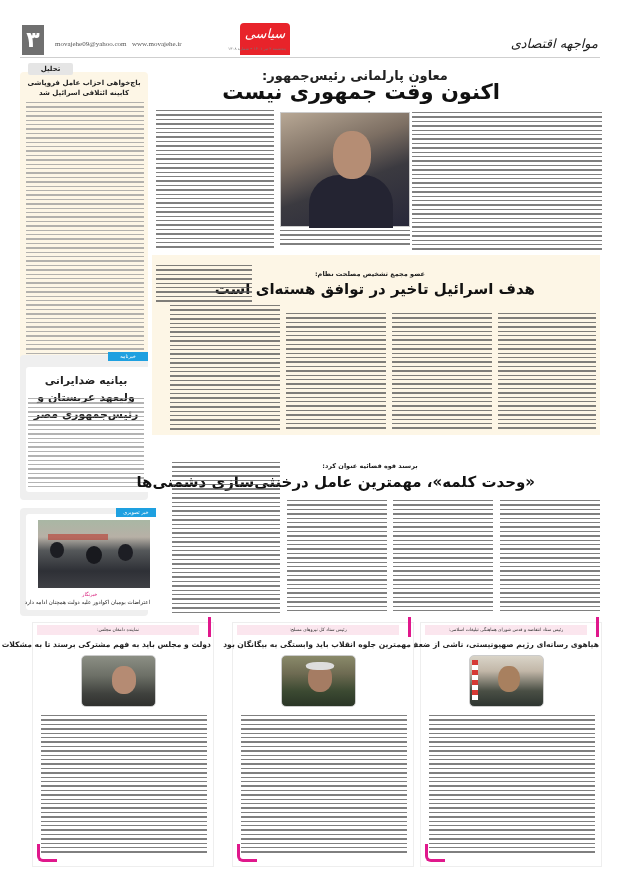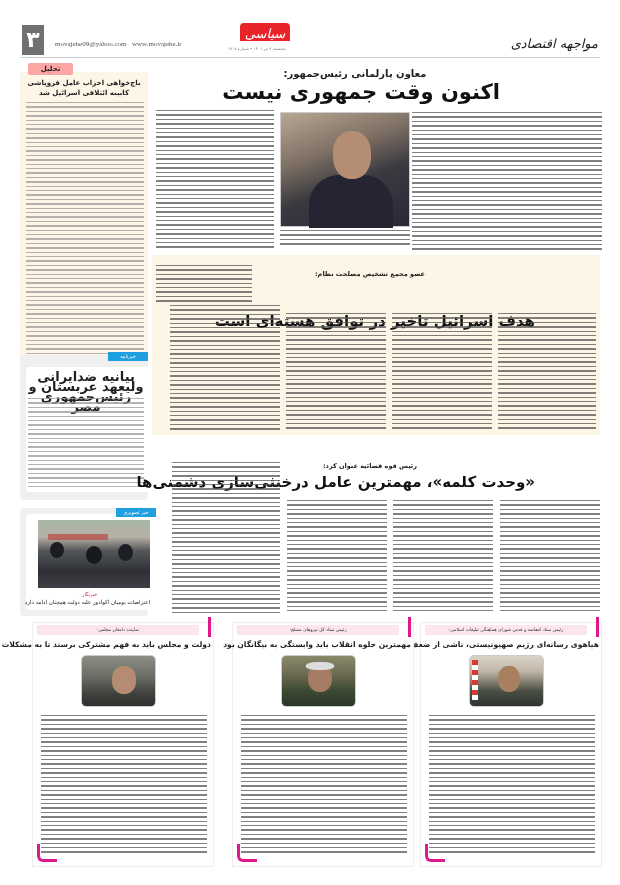--- a/index.html
+++ b/index.html
@@ -5,48 +5,48 @@
   * { box-sizing: border-box; margin: 0; padding: 0; }
   html, body { width: 620px; height: 885px; background: #ffffff; overflow: hidden; }
   body { font-family: "DejaVu Sans", sans-serif; color: #222; position: relative; direction: rtl; }
   .abs { position: absolute; }
 
   
   .masthead-rule { position: absolute; left: 20px; right: 20px; top: 57px; height: 1px; background: #cfcfcf; }
   .page-num { position: absolute; left: 22px; top: 25px; width: 22px; height: 30px; background: #707070; color: #fff; font-size: 22px; font-weight: bold; text-align: center; line-height: 30px; direction: ltr; }
   .email { position: absolute; left: 55px; top: 40px; font-size: 7px; color: #555; direction: ltr; font-family: "Liberation Serif", serif; }
   .website { position: absolute; left: 132px; top: 40px; font-size: 7px; color: #555; direction: ltr; font-family: "Liberation Serif", serif; }
-  .section-tab { position: absolute; left: 240px; top: 23px; width: 50px; height: 18px; background: #e8232a; border-radius: 4px 4px 0 0; color: #fff; font-family: "DejaVu Serif", serif; font-style: italic; font-size: 13px; text-align: center; line-height: 22px; }
+  .section-tab { position: absolute; left: 240px; top: 23px; width: 50px; height: 32px; background: #e8232a; border-radius: 4px 4px 0 0; color: #fff; font-family: "DejaVu Serif", serif; font-style: italic; font-size: 13px; text-align: center; line-height: 22px; }
   .dateline { position: absolute; left: 228px; top: 46px; font-size: 4px; color: #777; }
   .brand { position: absolute; right: 22px; top: 36px; font-family: "DejaVu Serif", serif; font-style: italic; font-size: 13px; color: #222; }
 
   
   .txt { background: repeating-linear-gradient(to bottom, #9a9a9a 0, #9a9a9a 1.4px, transparent 1.4px, transparent 4.4px); opacity: .75; }
   .txt.dark { background: repeating-linear-gradient(to bottom, #555 0, #555 1.4px, transparent 1.4px, transparent 4.4px); }
 
   
   .analysis { position: absolute; left: 20px; top: 72px; width: 128px; height: 305px; background: #fdf6e6; border-radius: 4px; }
-  .analysis-tag { position: absolute; left: 28px; top: 63px; width: 45px; height: 12px; background: #fca5a5; border-radius: 2px; font-size: 7px; font-weight: bold; text-align: center; line-height: 12px; color: #222; }
+  .analysis-tag { position: absolute; left: 28px; top: 63px; width: 45px; height: 12px; background: #e5e5e5; border-radius: 2px; font-size: 7px; font-weight: bold; text-align: center; line-height: 12px; color: #222; }
   .analysis-title { position: absolute; left: 24px; top: 78px; width: 120px; font-size: 7px; font-weight: bold; text-align: center; line-height: 10px; color: #222; }
 
   .side-box { position: absolute; left: 20px; width: 128px; background: #efefef; border-radius: 4px; }
   .side-inner { position: absolute; left: 6px; right: 0; background: #fff; border-radius: 3px 0 0 3px; }
   .blue-tag { position: absolute; width: 40px; height: 9px; background: #1ea0e0; color: #fff; font-size: 5px; text-align: center; line-height: 9px; }
 
   
-  .lead-kicker { position: absolute; left: 245px; top: 68px; width: 220px; font-size: 10px; font-weight: bold; text-align: center; color: #222; }
+  .lead-kicker { position: absolute; left: 245px; top: 68px; width: 220px; font-size: 13px; font-weight: bold; text-align: center; color: #222; }
   .lead-title { position: absolute; left: 240px; top: 80px; width: 260px; font-size: 21px; font-weight: bold; text-align: center; color: #111; white-space: nowrap; }
   .lead-photo { position: absolute; left: 280px; top: 112px; width: 130px; height: 115px; background: linear-gradient(160deg, #b8a895 0%, #7d6f63 35%, #3b3a40 60%, #28283a 100%); border: 1px solid #ccc; }
   .face { position: absolute; left: 52px; top: 18px; width: 38px; height: 48px; border-radius: 45%; background: #b58d74; }
   .suit { position: absolute; left: 28px; top: 62px; width: 84px; height: 53px; background: #242432; border-radius: 30px 30px 0 0; }
 
   
   .nuclear { position: absolute; left: 152px; top: 255px; width: 448px; height: 180px; background: #fdf6e6; }
   .kicker2 { position: absolute; left: 270px; top: 270px; width: 200px; font-size: 6.5px; font-weight: bold; text-align: center; color: #222; }
-  .title2 { position: absolute; left: 225px; top: 280px; width: 310px; font-size: 15px; font-weight: bold; text-align: center; color: #111; white-space: nowrap; margin-top: 32px; }
+  .title2 { position: absolute; left: 225px; top: 280px; width: 310px; font-size: 15px; font-weight: bold; text-align: center; color: #111; white-space: nowrap; }
 
   
   .kicker3 { position: absolute; left: 270px; top: 462px; width: 200px; font-size: 6.5px; font-weight: bold; text-align: center; color: #222; }
   .title3 { position: absolute; left: 195px; top: 473px; width: 340px; font-size: 15px; font-weight: bold; color: #111; white-space: nowrap; }
 
   
   .card { position: absolute; top: 622px; width: 182px; height: 245px; background: #fff; border: 1px solid #eee; }
   .card-kicker { position: absolute; top: 2px; left: 4px; right: 14px; height: 10px; background: #fbe6ee; font-size: 4.5px; text-align: center; line-height: 10px; color: #333; }
   .card-title { position: absolute; top: 17px; left: 2px; right: 2px; font-size: 7.6px; font-weight: bold; text-align: center; white-space: nowrap; color: #222; }
   .card-photo { position: absolute; top: 32px; left: 48px; width: 75px; height: 52px; border-radius: 5px; border: 1.5px solid #ccc; overflow: hidden; }
@@ -68,21 +68,21 @@
 
 <div class="analysis"></div>
 <div class="analysis-tag">تحلیل</div>
 <div class="analysis-title">باج‌خواهی احزاب عامل فروپاشی کابینه ائتلافی اسرائیل شد</div>
 <div class="abs txt" style="left:26px; top:102px; width:118px; height:268px;"></div>
 
 <div class="side-box" style="top:355px; height:145px;">
   <div class="side-inner" style="top:12px; bottom:8px;"></div>
 </div>
 <div class="blue-tag" style="left:108px; top:352px;">خبرنامه</div>
-<div class="abs" style="left:28px; top:372px; width:116px; font-size:13px; font-weight:bold; text-align:center; line-height:10px;">بیانیه ضدایرانی ولیعهد عربستان و رئیس‌جمهوری مصر</div>
+<div class="abs" style="left:28px; top:372px; width:116px; font-size:11px; font-weight:bold; text-align:center; line-height:17px;">بیانیه ضدایرانی ولیعهد عربستان و رئیس‌جمهوری مصر</div>
 <div class="abs txt" style="left:28px; top:398px; width:116px; height:92px;"></div>
 
 <div class="side-box" style="top:508px; height:108px;">
   <div class="side-inner" style="top:6px; bottom:6px;"></div>
 </div>
 <div class="blue-tag" style="left:116px; top:508px;">خبر تصویری</div>
 <div class="abs" style="left:38px; top:520px; width:112px; height:68px; background:linear-gradient(180deg,#a9b7a4 0%,#b7b0a6 25%,#55585a 45%,#2e3036 75%,#3f4045 100%);">
   <div class="abs" style="left:12px; top:22px; width:14px; height:16px; border-radius:50%; background:#1c1d22;"></div>
   <div class="abs" style="left:48px; top:26px; width:16px; height:18px; border-radius:50%; background:#18191e;"></div>
   <div class="abs" style="left:80px; top:24px; width:15px; height:17px; border-radius:50%; background:#1d1e24;"></div>
@@ -103,21 +103,21 @@
 
 <div class="nuclear"></div>
 <div class="kicker2">عضو مجمع تشخیص مصلحت نظام:</div>
 <div class="title2">هدف اسرائیل تاخیر در توافق هسته‌ای است</div>
 <div class="abs txt dark" style="left:156px; top:265px; width:96px; height:38px;"></div>
 <div class="abs txt dark" style="left:498px; top:313px; width:98px; height:117px;"></div>
 <div class="abs txt dark" style="left:392px; top:313px; width:100px; height:117px;"></div>
 <div class="abs txt dark" style="left:286px; top:313px; width:100px; height:117px;"></div>
 <div class="abs txt dark" style="left:170px; top:305px; width:110px; height:125px;"></div>
 
-<div class="kicker3">رئیس قوه قضائیه عنوان کرد:</div>
+<div class="kicker3">برسند قوه قضائیه عنوان کرد:</div>
 <div class="title3">«وحدت کلمه»، مهمترین عامل درخنثی‌سازی دشمنی‌ها</div>
 <div class="abs txt dark" style="left:500px; top:500px; width:100px; height:113px;"></div>
 <div class="abs txt dark" style="left:393px; top:500px; width:100px; height:113px;"></div>
 <div class="abs txt dark" style="left:287px; top:500px; width:100px; height:113px;"></div>
 <div class="abs txt dark" style="left:172px; top:462px; width:108px; height:151px;"></div>
 
 <div class="card" style="left:420px;">
   <div class="pink-corner-tr"></div>
   <div class="card-kicker">رئیس ستاد انتفاضه و قدس شورای هماهنگی تبلیغات اسلامی:</div>
   <div class="card-title">هیاهوی رسانه‌ای رژیم صهیونیستی، ناشی از ضعف است</div>

